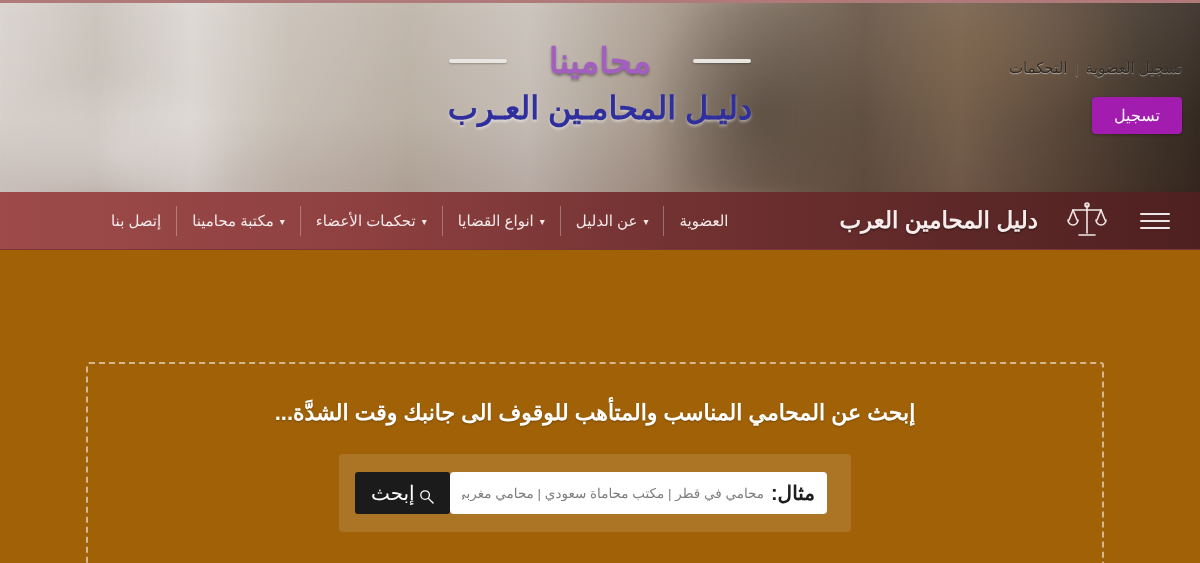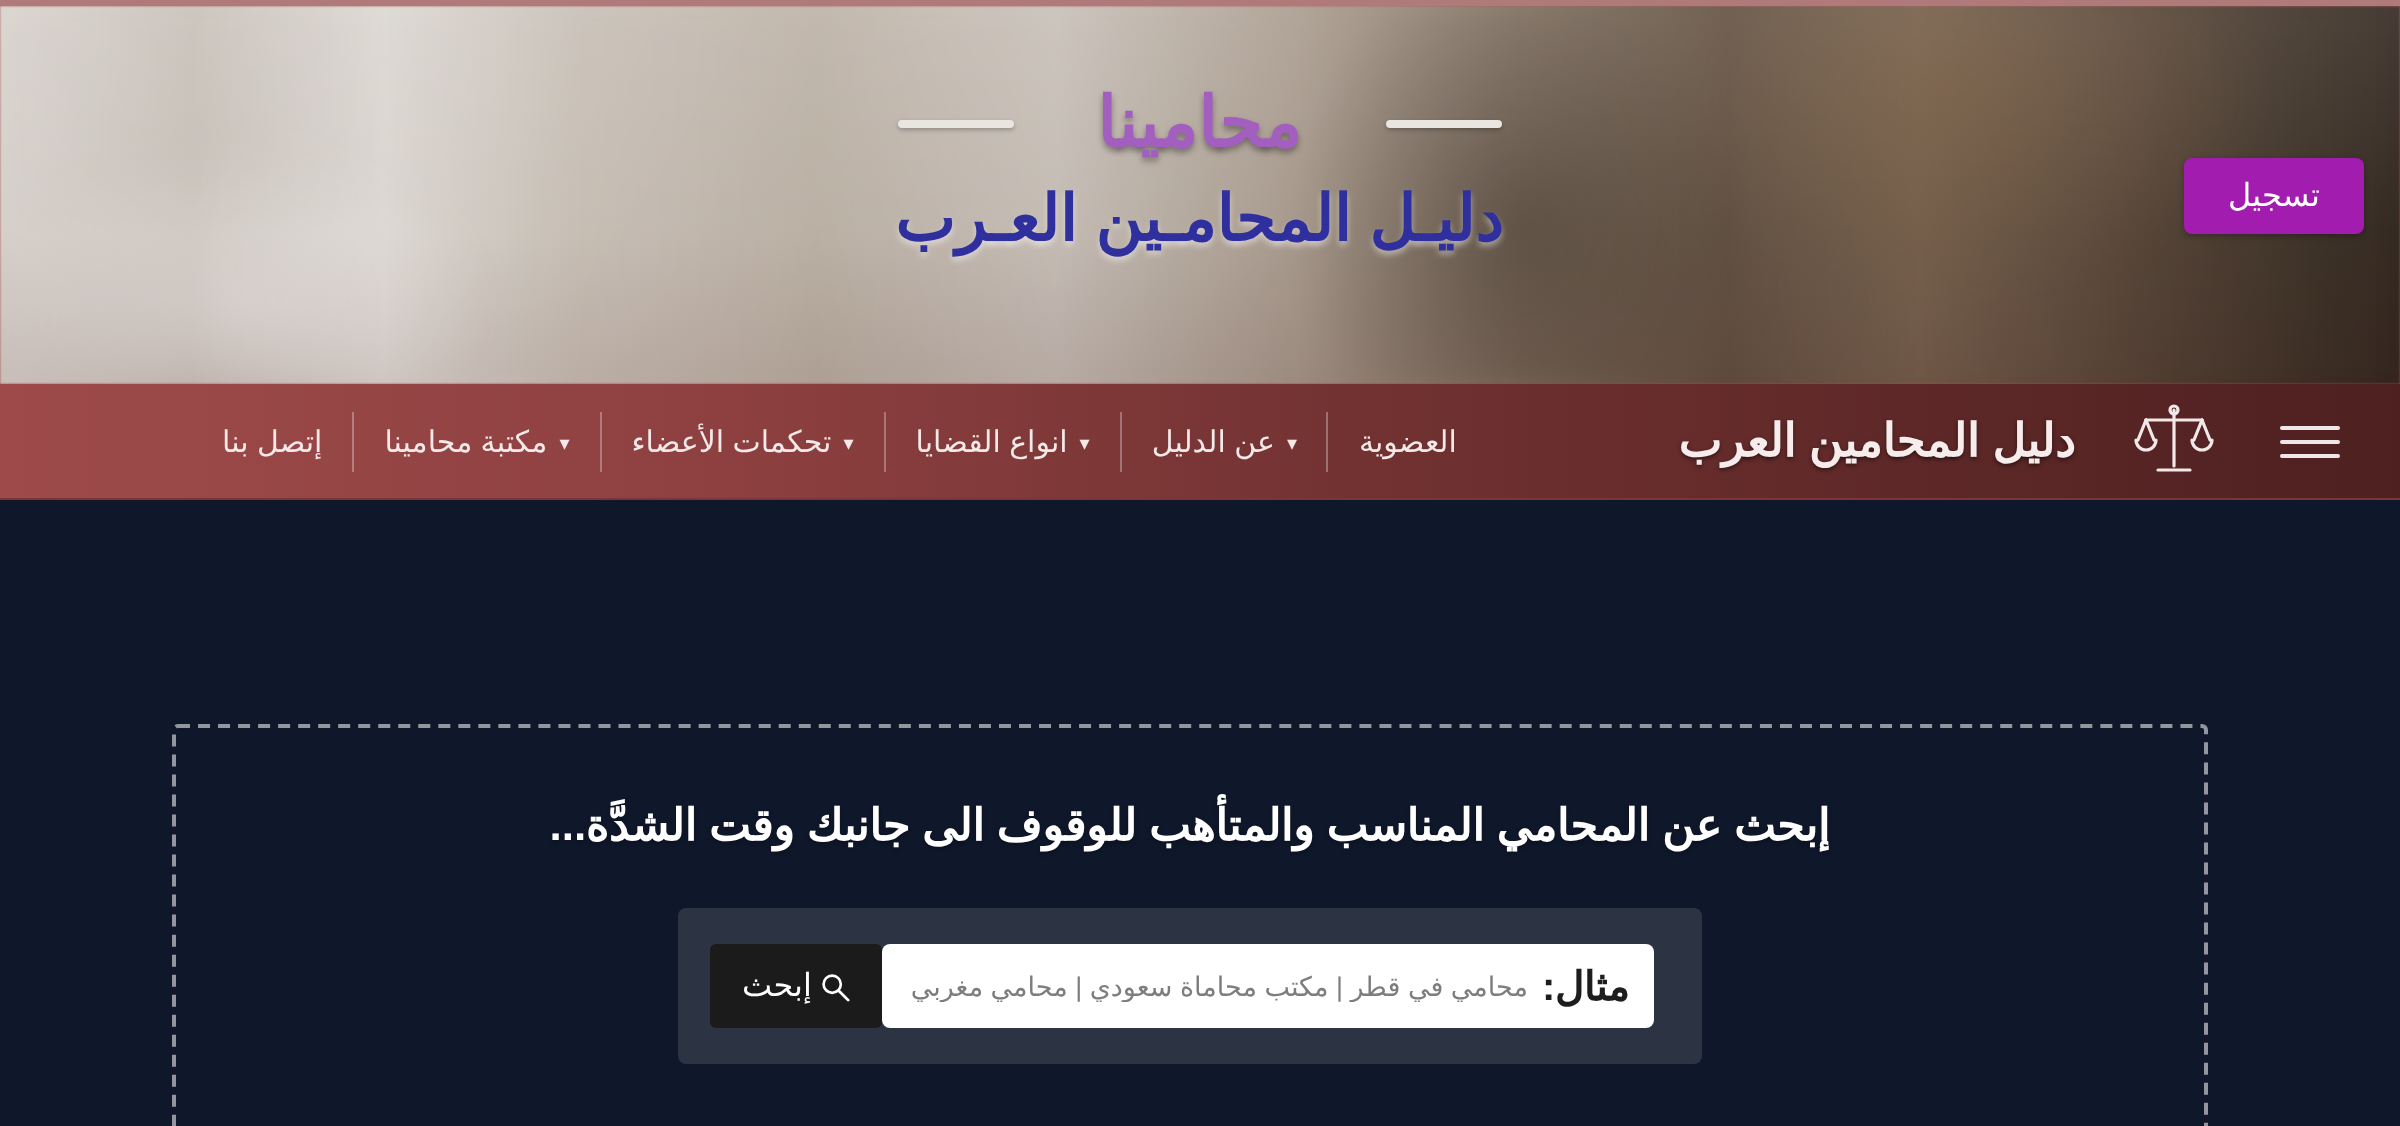--- a/index.html
+++ b/index.html
@@ -174,21 +174,21 @@
   .nav-item .caret {
     font-size: 10px;
     color: #f3e9e9;
     transform: translateY(1px);
   }
 
   
   .main {
     width: 1200px;
     height: 313px;
-    background: #0f172a;
+    background: #a16207;
     position: relative;
   }
   .search-panel {
     position: absolute;
     top: 112px;
     left: 86px;
     width: 1018px;
     height: 225px;
     border: 2px dashed rgba(255,255,255,0.55);
     border-radius: 3px;
@@ -245,37 +245,42 @@
     background: transparent;
   }
   .search-input::placeholder { color: #7d7d7d; }
   .search-btn {
     background: #1b1b1b;
     color: #ffffff;
     border: none;
     border-radius: 3px;
     height: 42px;
     padding: 0 16px;
-    font-size: 16px;
+    font-size: 20px;
     display: flex;
     align-items: center;
     gap: 4px;
     cursor: pointer;
     font-family: "Liberation Sans", sans-serif;
   }
   .search-btn .mag { display: inline-block; width: 15px; height: 15px; }
 </style>
 </head>
 <body>
 
 <div class="hero">
   <div class="hero-bg"></div>
   <div class="hero-veil"></div>
 
   <div class="hero-left">
+    <div class="member-links">
+      <span>تسجيل العضوية</span>
+      <span class="sep">|</span>
+      <span>التحكمات</span>
+    </div>
     <button class="register-btn">تسجيل</button>
   </div>
 
   <div class="hero-brand">
     <div class="brand-row">
       <div class="brand-rule"></div>
       <div class="brand-main">محامينا</div>
       <div class="brand-rule"></div>
     </div>
     <div class="brand-sub">دليـل المحامـين العـرب</div>

